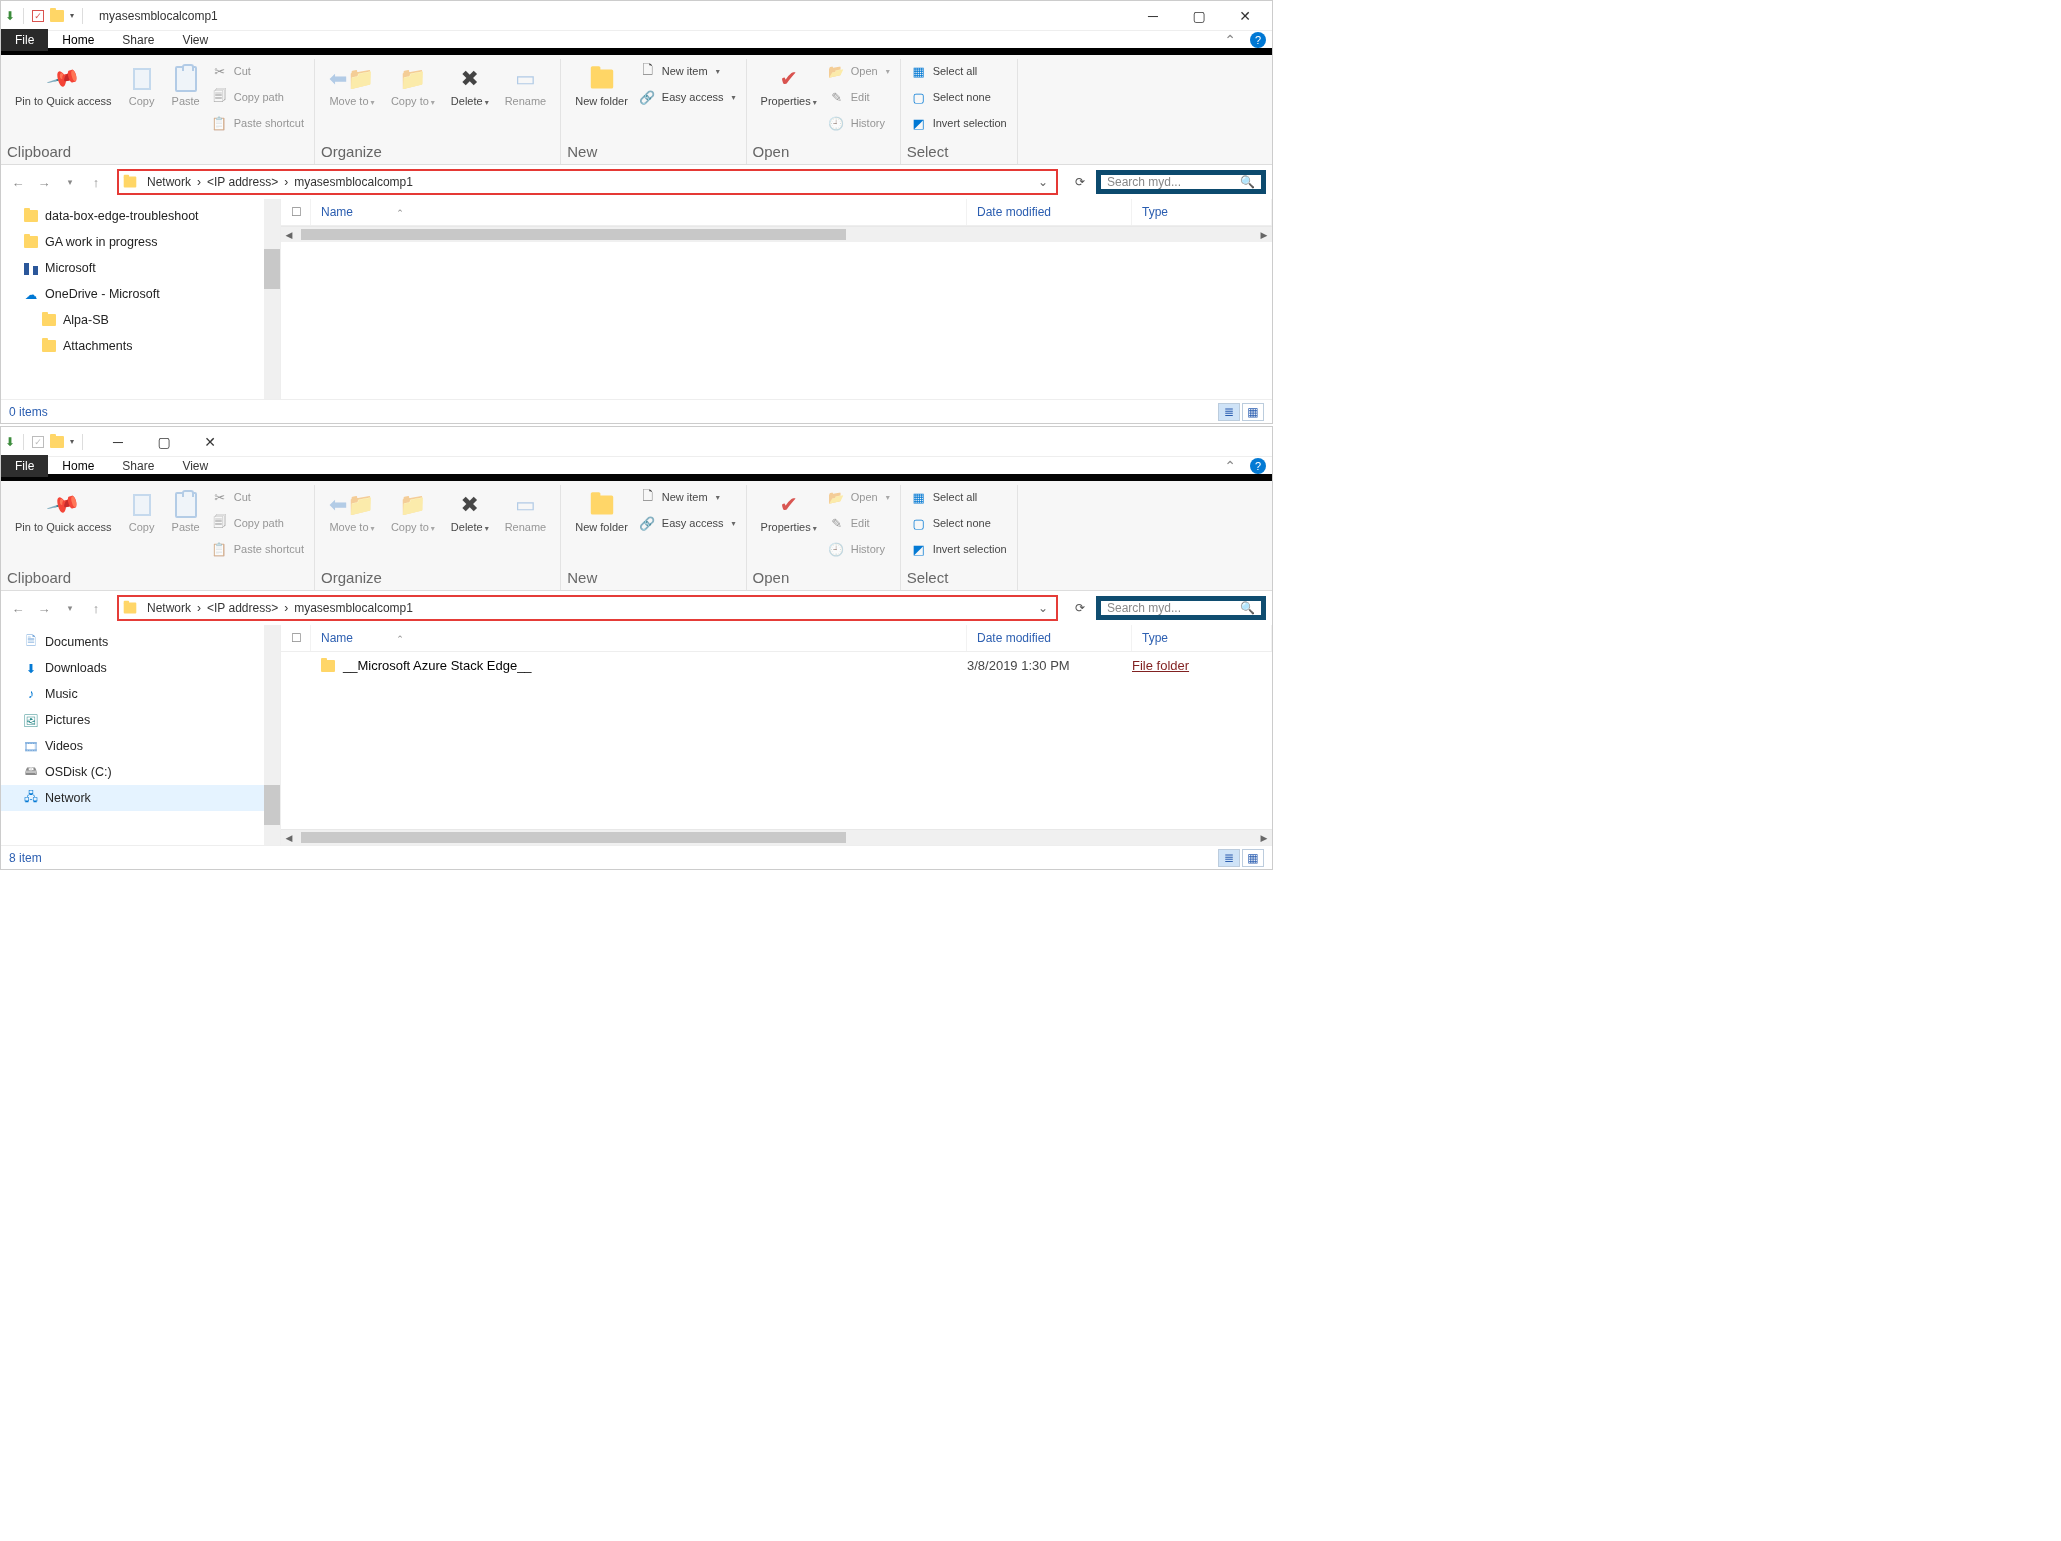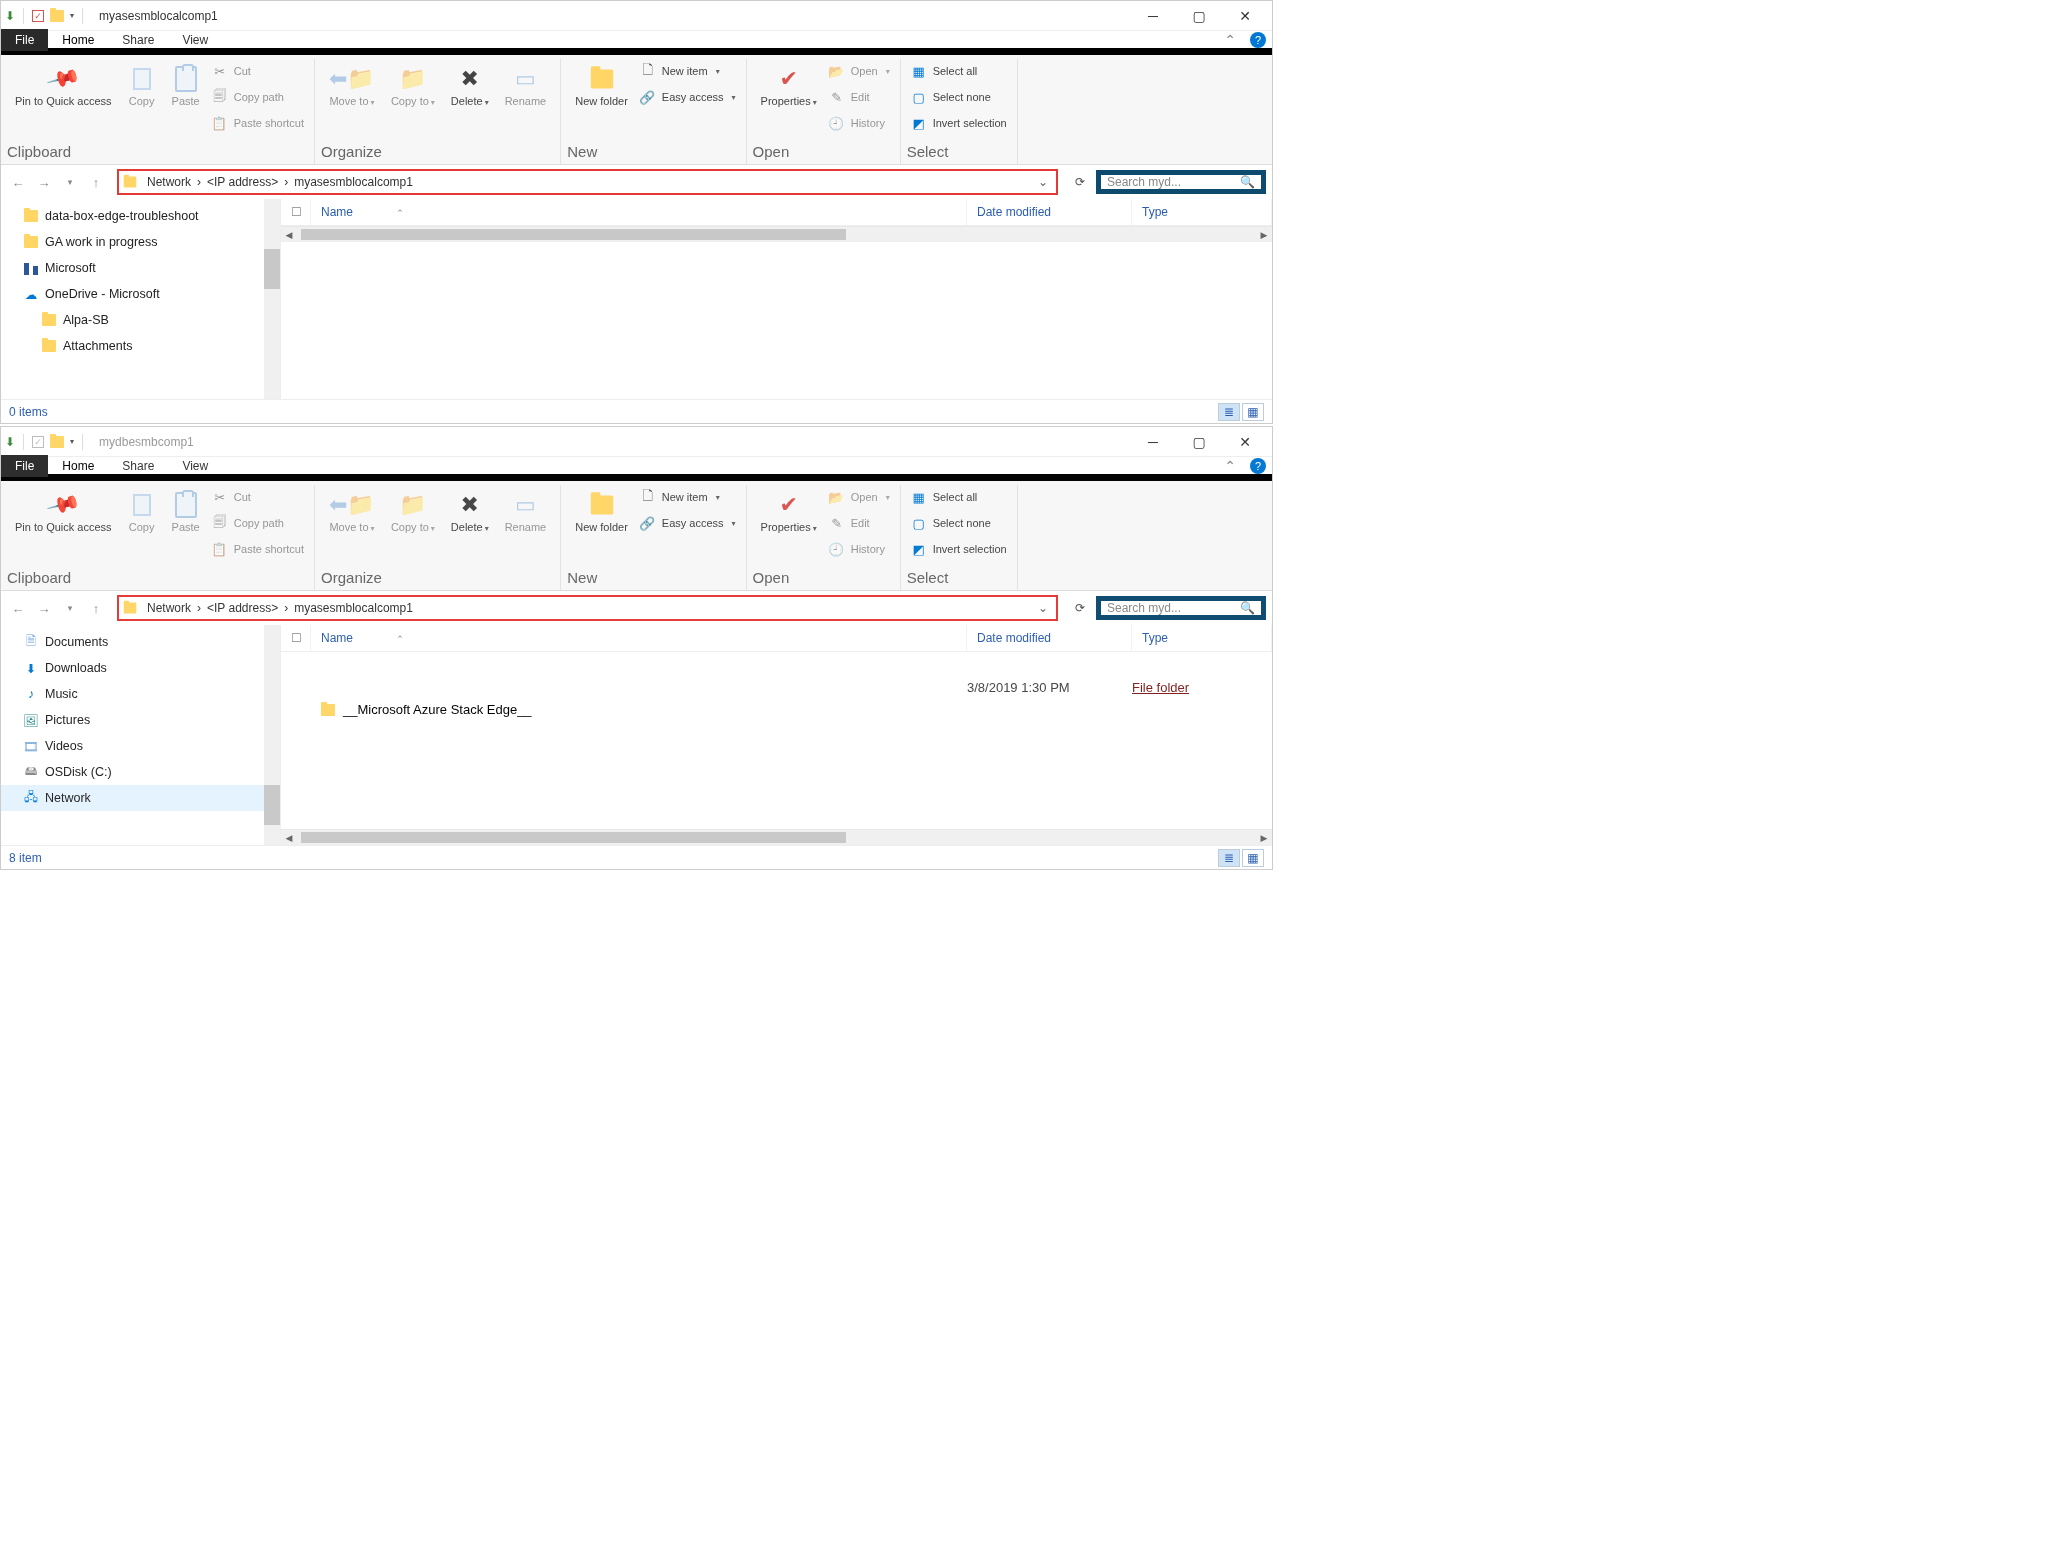--- a/index.html
+++ b/index.html
@@ -75,21 +75,21 @@
   .files { flex:1; display:flex; flex-direction:column;}
   .colhead { display:flex; border-bottom:1px solid #eee; font-size:12px; color:#2a5db0;}
   .colhead div{ padding:6px 10px; border-right:1px solid #f2f2f2;}
   .colhead .cb{ width:30px; color:#888;}
   .colhead .name{ flex:1;}
   .colhead .date{ width:165px;}
   .colhead .type{ width:140px;}
   .empty { flex:1; display:flex; justify-content:center; padding-top:30px; color:#666; font-size:13px;}
   .filerow{ display:flex; align-items:center; font-size:13px; padding:6px 0;}
   .filerow .cb{width:30px;}
-  .filerow .name{flex:1; display:flex; align-items:center; gap:8px; padding-left:10px;margin-top:44px;}
+  .filerow .name{flex:1; display:flex; align-items:center; gap:8px; padding-left:10px;}
   .filerow .date{width:165px; color:#444;}
   .filerow .type{width:140px; color:#7f1d1d;text-decoration:underline;}
   .hscroll{ height:16px; background:#f0f0f0; position:relative; border-top:1px solid #e8e8e8;}
   .hscroll .thumb{position:absolute; left:20px; width:55%; top:2px; bottom:2px; background:#c8c8c8;}
   .hscroll .arr{position:absolute; top:0; bottom:0; width:16px; display:flex; align-items:center; justify-content:center; color:#666; font-size:9px;}
   .hscroll .arr.l{left:0;} .hscroll .arr.r{right:0;}
 
   .status { display:flex; align-items:center; height:24px; padding:0 8px; font-size:12px; color:#2a5db0; justify-content:space-between; border-top:1px solid #eee;}
   .status .views{ display:flex; gap:2px;}
   .status .views .v{width:22px; height:18px; border:1px solid #bcd; display:flex; align-items:center; justify-content:center;}
@@ -354,21 +354,20 @@
 
   <div class="titlebar" style="color:#888;">
     <div class="qat">
       <span style="color:#3a8b3a;">⬇</span>
       <span class="sep"></span>
       <span style="border:1px solid #bbb; width:12px; height:12px; display:inline-flex; align-items:center; justify-content:center; color:#bbb; font-size:9px;">✓</span>
       <span class="folder-icon"></span>
       <span class="down-arrow">▾</span>
       <span class="sep"></span>
     </div>
-    <div class="title" style="color:#999;">mydbesmbcomp1</div>
     <div class="controls" style="color:#aaa;">
       <div>─</div>
       <div>▢</div>
       <div class="close">✕</div>
     </div>
   </div>
 
   <div class="menurow">
     <div class="file">File</div>
     <div class="tab active">Home</div>

